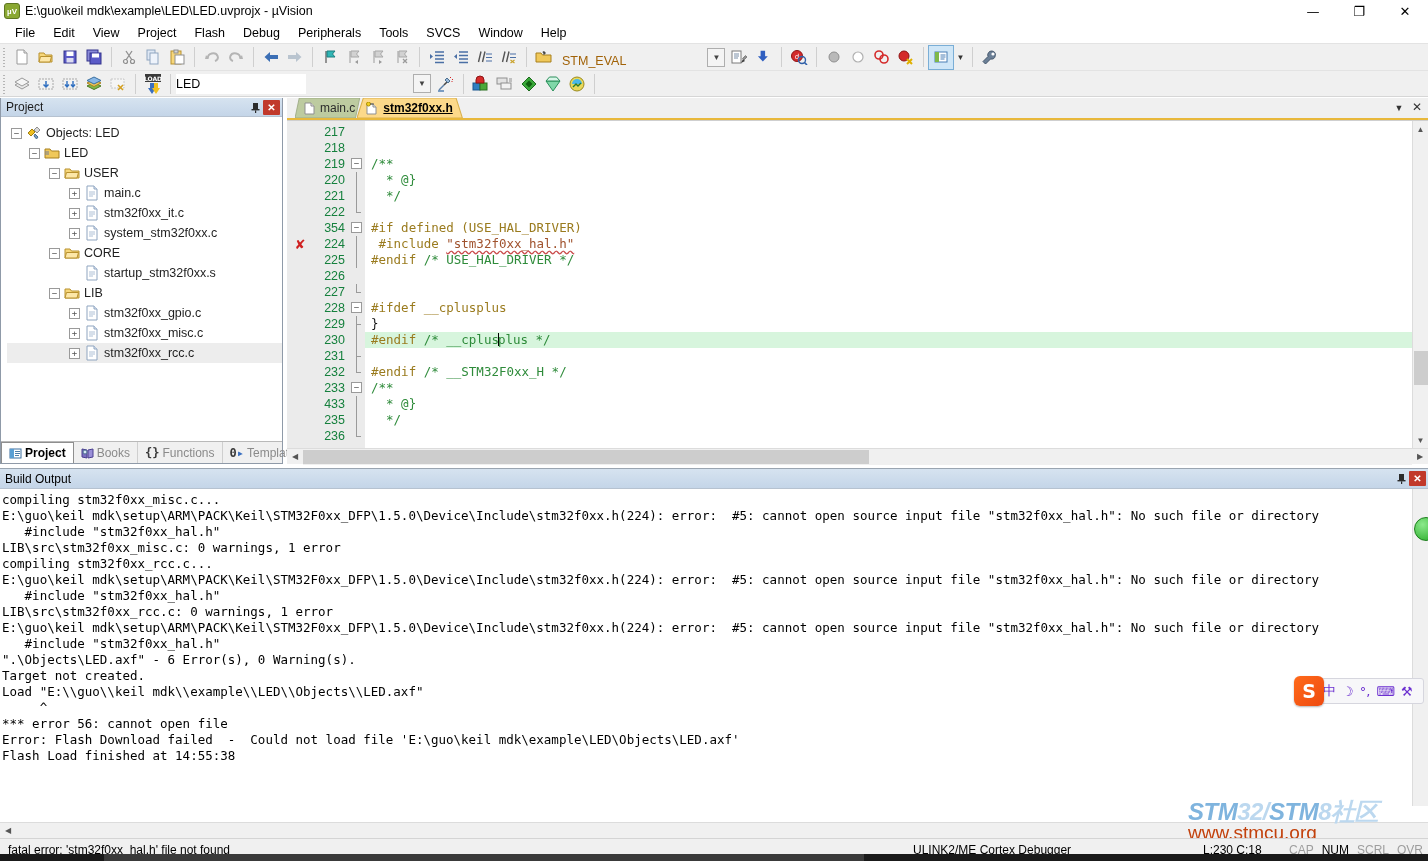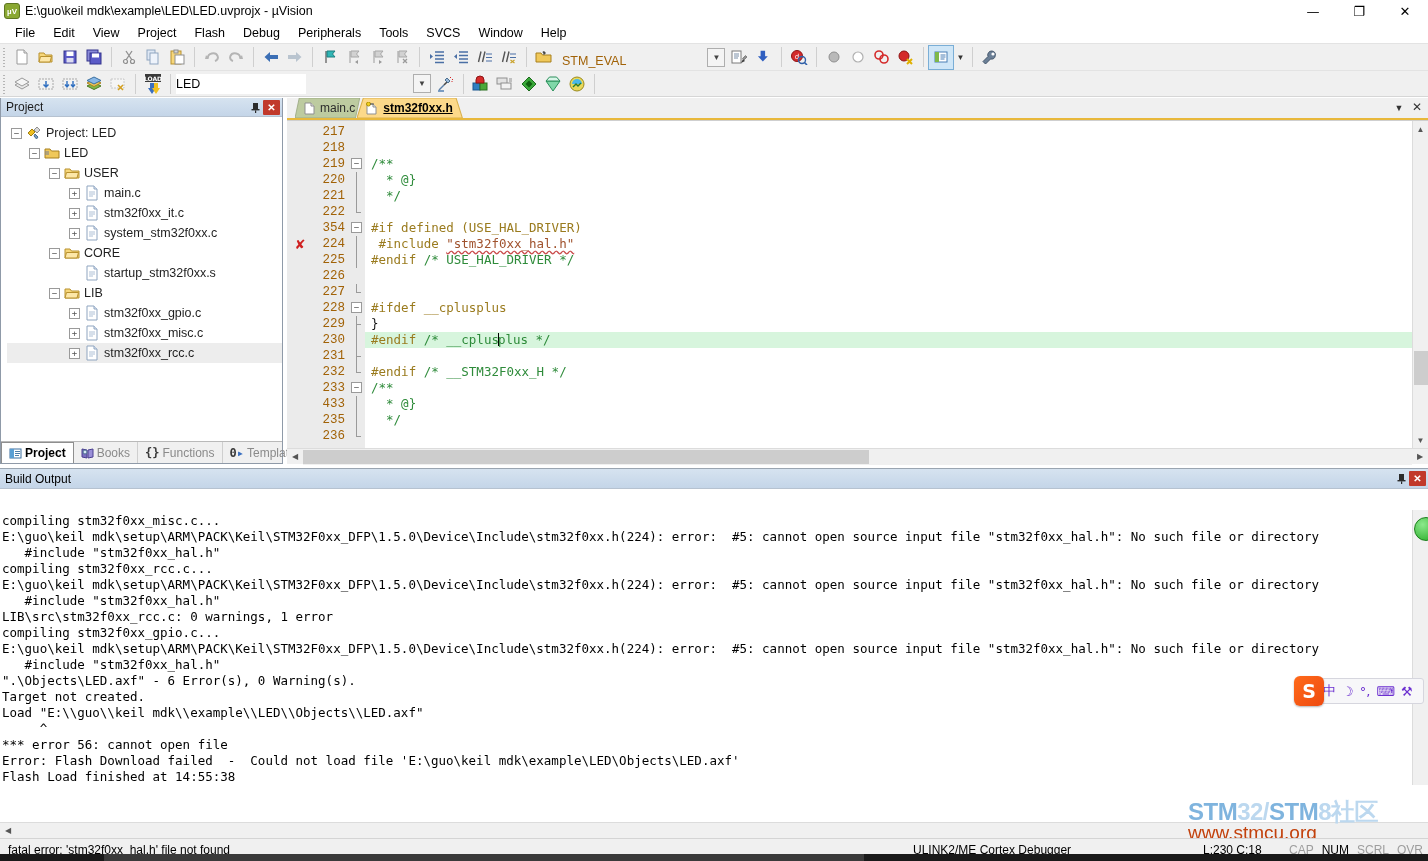--- a/index.html
+++ b/index.html
@@ -147,21 +147,21 @@
     border-top:1px solid #cfcfcf;
   }
   .bkpt-gutter {
     width:26px; background:#ebebeb; flex:0 0 auto; padding-top:3px;
   }
   .bkpt-row { height:16px; display:flex; align-items:center; justify-content:center; }
   .err-x { color:#cf2020; font-size:13px; font-weight:bold; font-family:"DejaVu Sans", sans-serif;}
   .num-gutter {
     width:36px; background:#ebebeb; flex:0 0 auto; padding-top:3px;
     text-align:right; padding-right:4px;
-    font-family:Liberation Mono, monospace; font-size:12.5px; color:#a16207;
+    font-family:Liberation Sans, sans-serif; font-size:12.5px; color:#15803d;
   }
   .num-row { height:16px; line-height:16px; }
   .fold-gutter {
     width:16px; background:#ebebeb; flex:0 0 auto; padding-top:3px;
     position:relative;
   }
   .fold-row { height:16px; position:relative; }
   .fold-box {
     position:absolute; left:2px; top:2px; width:11px;height:11px;
     border:1px solid #9a9a9a; background:#fff; font-size:9px; line-height:9px;
@@ -197,21 +197,20 @@
   .hs-arrow { width:16px;height:16px;display:flex;align-items:center;justify-content:center;
     font-size:8px;color:#555;}
   .hs-track { flex:1; height:16px; position:relative; background:#f0f0f0;}
   .hs-thumb { position:absolute; top:1px; height:14px; background:#cdcdcd; }
 
   
   .build-panel {
     position:absolute; left:0; top:468px; width:1428px; height:370px;
     background:#fff; display:flex; flex-direction:column;
     border-top:1px solid #9aa5b1;
-    gap:21px;
   }
   .build-head {
     height:20px; background:linear-gradient(to bottom,#d6e3f0,#c4d5e8);
     display:flex;align-items:center;padding-left:5px;font-size:12px;
     border-bottom:1px solid #b6c2d0;
   }
   .build-body {
     flex:1; position:relative; overflow:hidden;
     font-family:"DejaVu Sans Mono", monospace; font-size:12.5px;
     color:#000; padding: 3px 0 0 2px; line-height:16px;
@@ -263,21 +262,21 @@
     border-radius:50%; background:radial-gradient(circle at 35% 30%, #8ce98c, #22a822);
     border:1px solid #1c7f1c; color:#fff; font-size:11px; font-weight:bold;
     display:flex;align-items:center;justify-content:center;
   }
 
   
   .watermark {
     position:absolute; left:1188px; top:800px; width:240px; height:46px;
     pointer-events:none; text-align:left;
   }
-  .wm-line1 { font-size:24px; font-weight:bold; letter-spacing:-0.5px; line-height:24px;}
+  .wm-line1 { font-size:24px; font-weight:bold; letter-spacing:-0.5px; line-height:24px;font-style:italic;}
   .wm-b { color:#7fb4de; }
   .wm-l { color:#bcd8ef; }
   .wm-line2 { font-size:19px; color:#c2410c; line-height:20px; margin-top:-1px;}
 </style>
 </head>
 <body>
 
 <div id="app">
 
   <div class="titlebar">
@@ -671,21 +670,21 @@
 
       <div class="tnode" style="padding-left:4px">
         <span class="expander">−</span>
         <span class="ticon">
           <svg width="16" height="16" viewBox="0 0 16 16">
               <path d="M2 8l4-4 3 3-4 4z" fill="#f0c020" stroke="#a07f10"></path>
               <path d="M8 5l3-3 3 3-3 3z" fill="#d8d8d8" stroke="#8f8f8f"></path>
               <path d="M9 9l3 3-1.5 2L8 11z" fill="#7a9ac0" stroke="#4a6f90"></path>
             </svg>
         </span>
-        <span class="tlabel">Project: LED</span>
+        <span class="tlabel">Objects: LED</span>
       </div>
 
       <div class="tnode" style="padding-left:22px">
         <span class="expander">−</span>
         <span class="ticon">
           <svg width="16" height="16" viewBox="0 0 16 16">
               <path d="M1 4h5l1.5 2H15v7H1z" fill="#f0c85a" stroke="#a8801f"></path>
               <rect x="1" y="6" width="4" height="4" fill="#888" opacity=".6"></rect>
             </svg>
         </span>
@@ -1067,25 +1066,25 @@
             <rect x="5" y="8.4" width="1.2" height="2.6" fill="#2b2b2b"></rect>
           </svg>
       </span>
       <span class="closex">✕</span>
     </div>
 
     <div class="build-body">
       <div class="bline">compiling stm32f0xx_misc.c...</div>
       <div class="bline">E:\guo\keil mdk\setup\ARM\PACK\Keil\STM32F0xx_DFP\1.5.0\Device\Include\stm32f0xx.h(224): error:  #5: cannot open source input file "stm32f0xx_hal.h": No such file or directory</div>
       <div class="bline">   #include "stm32f0xx_hal.h"</div>
+      <div class="bline">LIB\src\stm32f0xx_misc.c: 0 warnings, 1 error</div>
       <div class="bline">compiling stm32f0xx_rcc.c...</div>
       <div class="bline">E:\guo\keil mdk\setup\ARM\PACK\Keil\STM32F0xx_DFP\1.5.0\Device\Include\stm32f0xx.h(224): error:  #5: cannot open source input file "stm32f0xx_hal.h": No such file or directory</div>
       <div class="bline">   #include "stm32f0xx_hal.h"</div>
       <div class="bline">LIB\src\stm32f0xx_rcc.c: 0 warnings, 1 error</div>
-      <div class="bline">compiling stm32f0xx_gpio.c...</div>
       <div class="bline">E:\guo\keil mdk\setup\ARM\PACK\Keil\STM32F0xx_DFP\1.5.0\Device\Include\stm32f0xx.h(224): error:  #5: cannot open source input file "stm32f0xx_hal.h": No such file or directory</div>
       <div class="bline">   #include "stm32f0xx_hal.h"</div>
       <div class="bline">".\Objects\LED.axf" - 6 Error(s), 0 Warning(s).</div>
       <div class="bline">Target not created.</div>
       <div class="bline">Load "E:\\guo\\keil mdk\\example\\LED\\Objects\\LED.axf"</div>
       <div class="bline">     ^</div>
       <div class="bline">*** error 56: cannot open file</div>
       <div class="bline">Error: Flash Download failed  -  Could not load file 'E:\guo\keil mdk\example\LED\Objects\LED.axf'</div>
       <div class="bline">Flash Load finished at 14:55:38</div>
       <div class="build-vscroll"></div>

